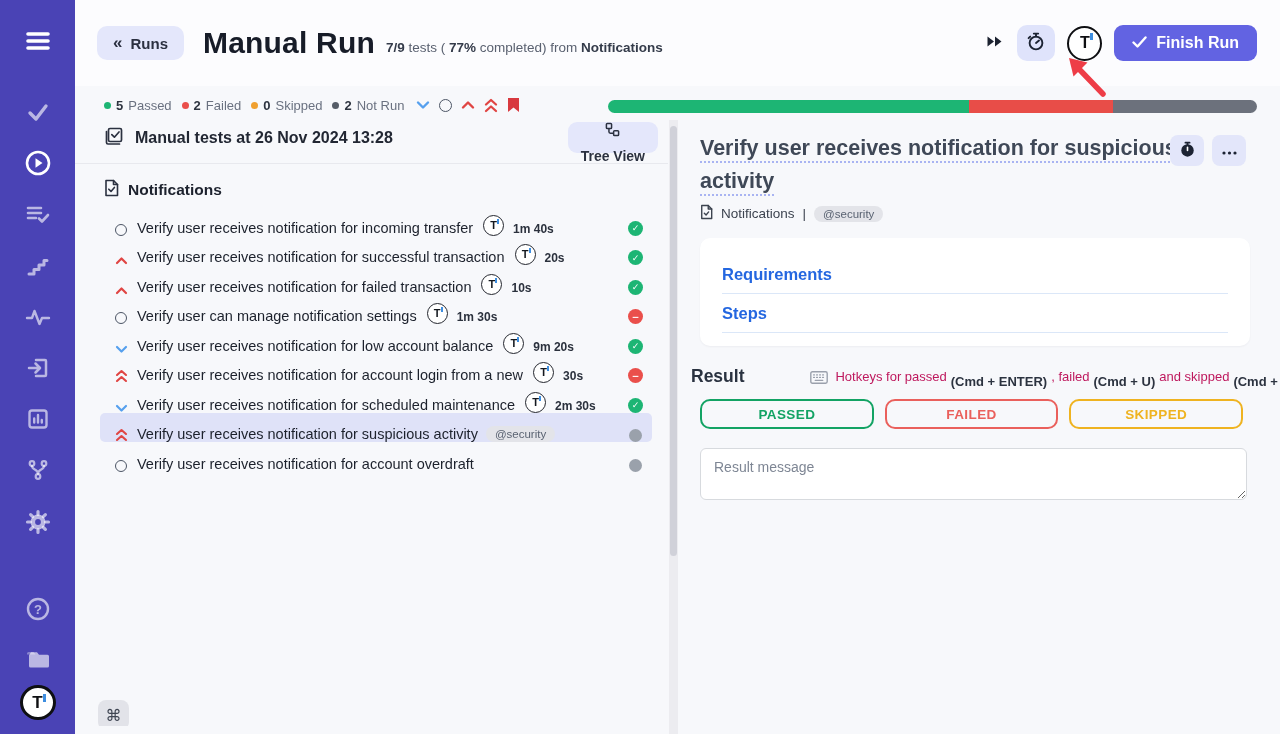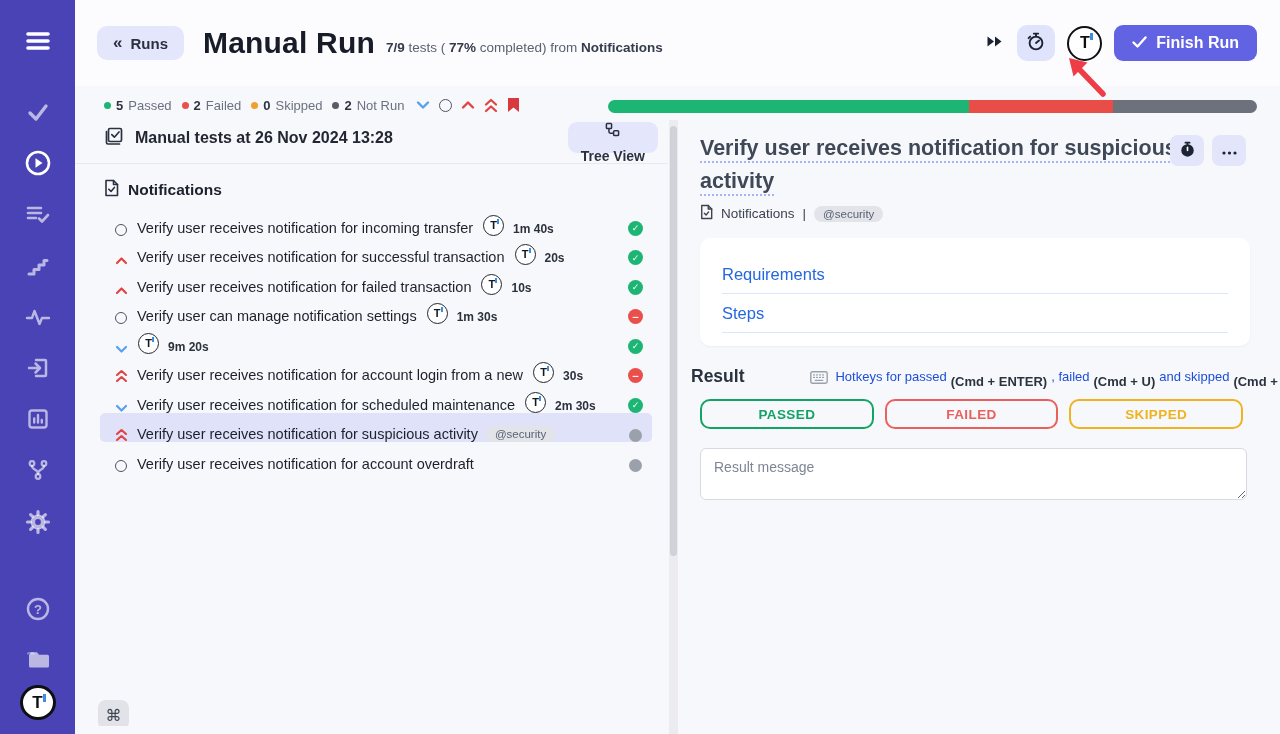--- a/index.html
+++ b/index.html
@@ -81,26 +81,26 @@
 
   
   .right-panel{position:absolute;left:603px;top:120px;width:602px;height:614px;}
   .detail-title{position:absolute;left:22px;top:12px;width:478px;font-size:21.5px;font-weight:bold;color:#3f4857;line-height:33px;}
   .detail-title .u{text-decoration:underline dotted #a9b4f2 2px;text-underline-offset:6px;}
   .pill-btn{position:absolute;top:15px;width:34px;height:31px;background:#e3e6fa;border:none;border-radius:8px;display:flex;align-items:center;justify-content:center;cursor:pointer;}
   .pill-timer{left:492px;}
   .pill-more{left:534px;}
   .breadcrumb{position:absolute;left:22px;top:84px;display:flex;align-items:center;gap:8px;font-size:13.5px;color:#3c434f;}
   .card{position:absolute;left:22px;top:118px;width:550px;height:108px;background:#fff;border-radius:10px;box-shadow:0 1px 2px rgba(30,35,60,.05);padding:17px 22px 0;}
-  .sec-head{font-size:16.5px;font-weight:normal;color:#2467e0;padding:10px 0 9px;border-bottom:1px solid #dbe7f8;cursor:pointer;}
+  .sec-head{font-size:16.5px;font-weight:bold;color:#2467e0;padding:10px 0 9px;border-bottom:1px solid #dbe7f8;cursor:pointer;}
   .result-row{position:absolute;left:13px;top:244px;width:560px;display:flex;align-items:baseline;}
   .result-label{font-size:17.5px;font-weight:bold;color:#2a3240;}
   .hotkeys{margin-left:66px;font-size:13px;display:flex;align-items:center;gap:4px;flex-wrap:nowrap;white-space:nowrap;}
   .hotkeys .kbd-icon{position:relative;top:2px;margin-right:3px;}
-  .hk-muted{color:#1d4ed8;}
+  .hk-muted{color:#be185d;}
   .hk-strong{color:#2c3340;font-weight:bold;margin-top:10px;}
   .result-buttons{position:absolute;left:22px;top:279px;width:543px;display:flex;gap:11px;}
   .res-btn{flex:1;height:30px;border-radius:10px;border:2px solid;background:transparent;font-family:inherit;font-size:13.5px;font-weight:bold;letter-spacing:.4px;cursor:pointer;}
   .result-msg{position:absolute;left:22px;top:328px;width:547px;height:52px;background:#fff;border:1px solid #d7dade;border-radius:6px;resize:both;font-family:inherit;font-size:14px;color:#2a3240;padding:10px 13px;}
   .result-msg::placeholder{color:#7e8694;}
 </style>
 </head>
 <body>
 
 <aside class="sidebar">
@@ -386,20 +386,21 @@
           </span>
           <span class="t-dur">1m 30s</span>
           <span class="st failed">−</span>
         </div>
         <div class="trow">
           <span class="pri">
             <svg width="13" height="9" viewBox="0 0 13 9">
               <path d="M2 2l4.5 4.5L11 2" fill="none" stroke="#56a0ee" stroke-width="2.2" stroke-linecap="round" stroke-linejoin="round"></path>
             </svg>
           </span>
+          <span class="t-title">Verify user receives notification for low account balance</span>
           <span class="tlogo-mini">
             <b>T</b>
             <i></i>
           </span>
           <span class="t-dur">9m 20s</span>
           <span class="st passed">✓</span>
         </div>
         <div class="trow">
           <span class="pri">
             <svg width="13" height="14" viewBox="0 0 13 14">

